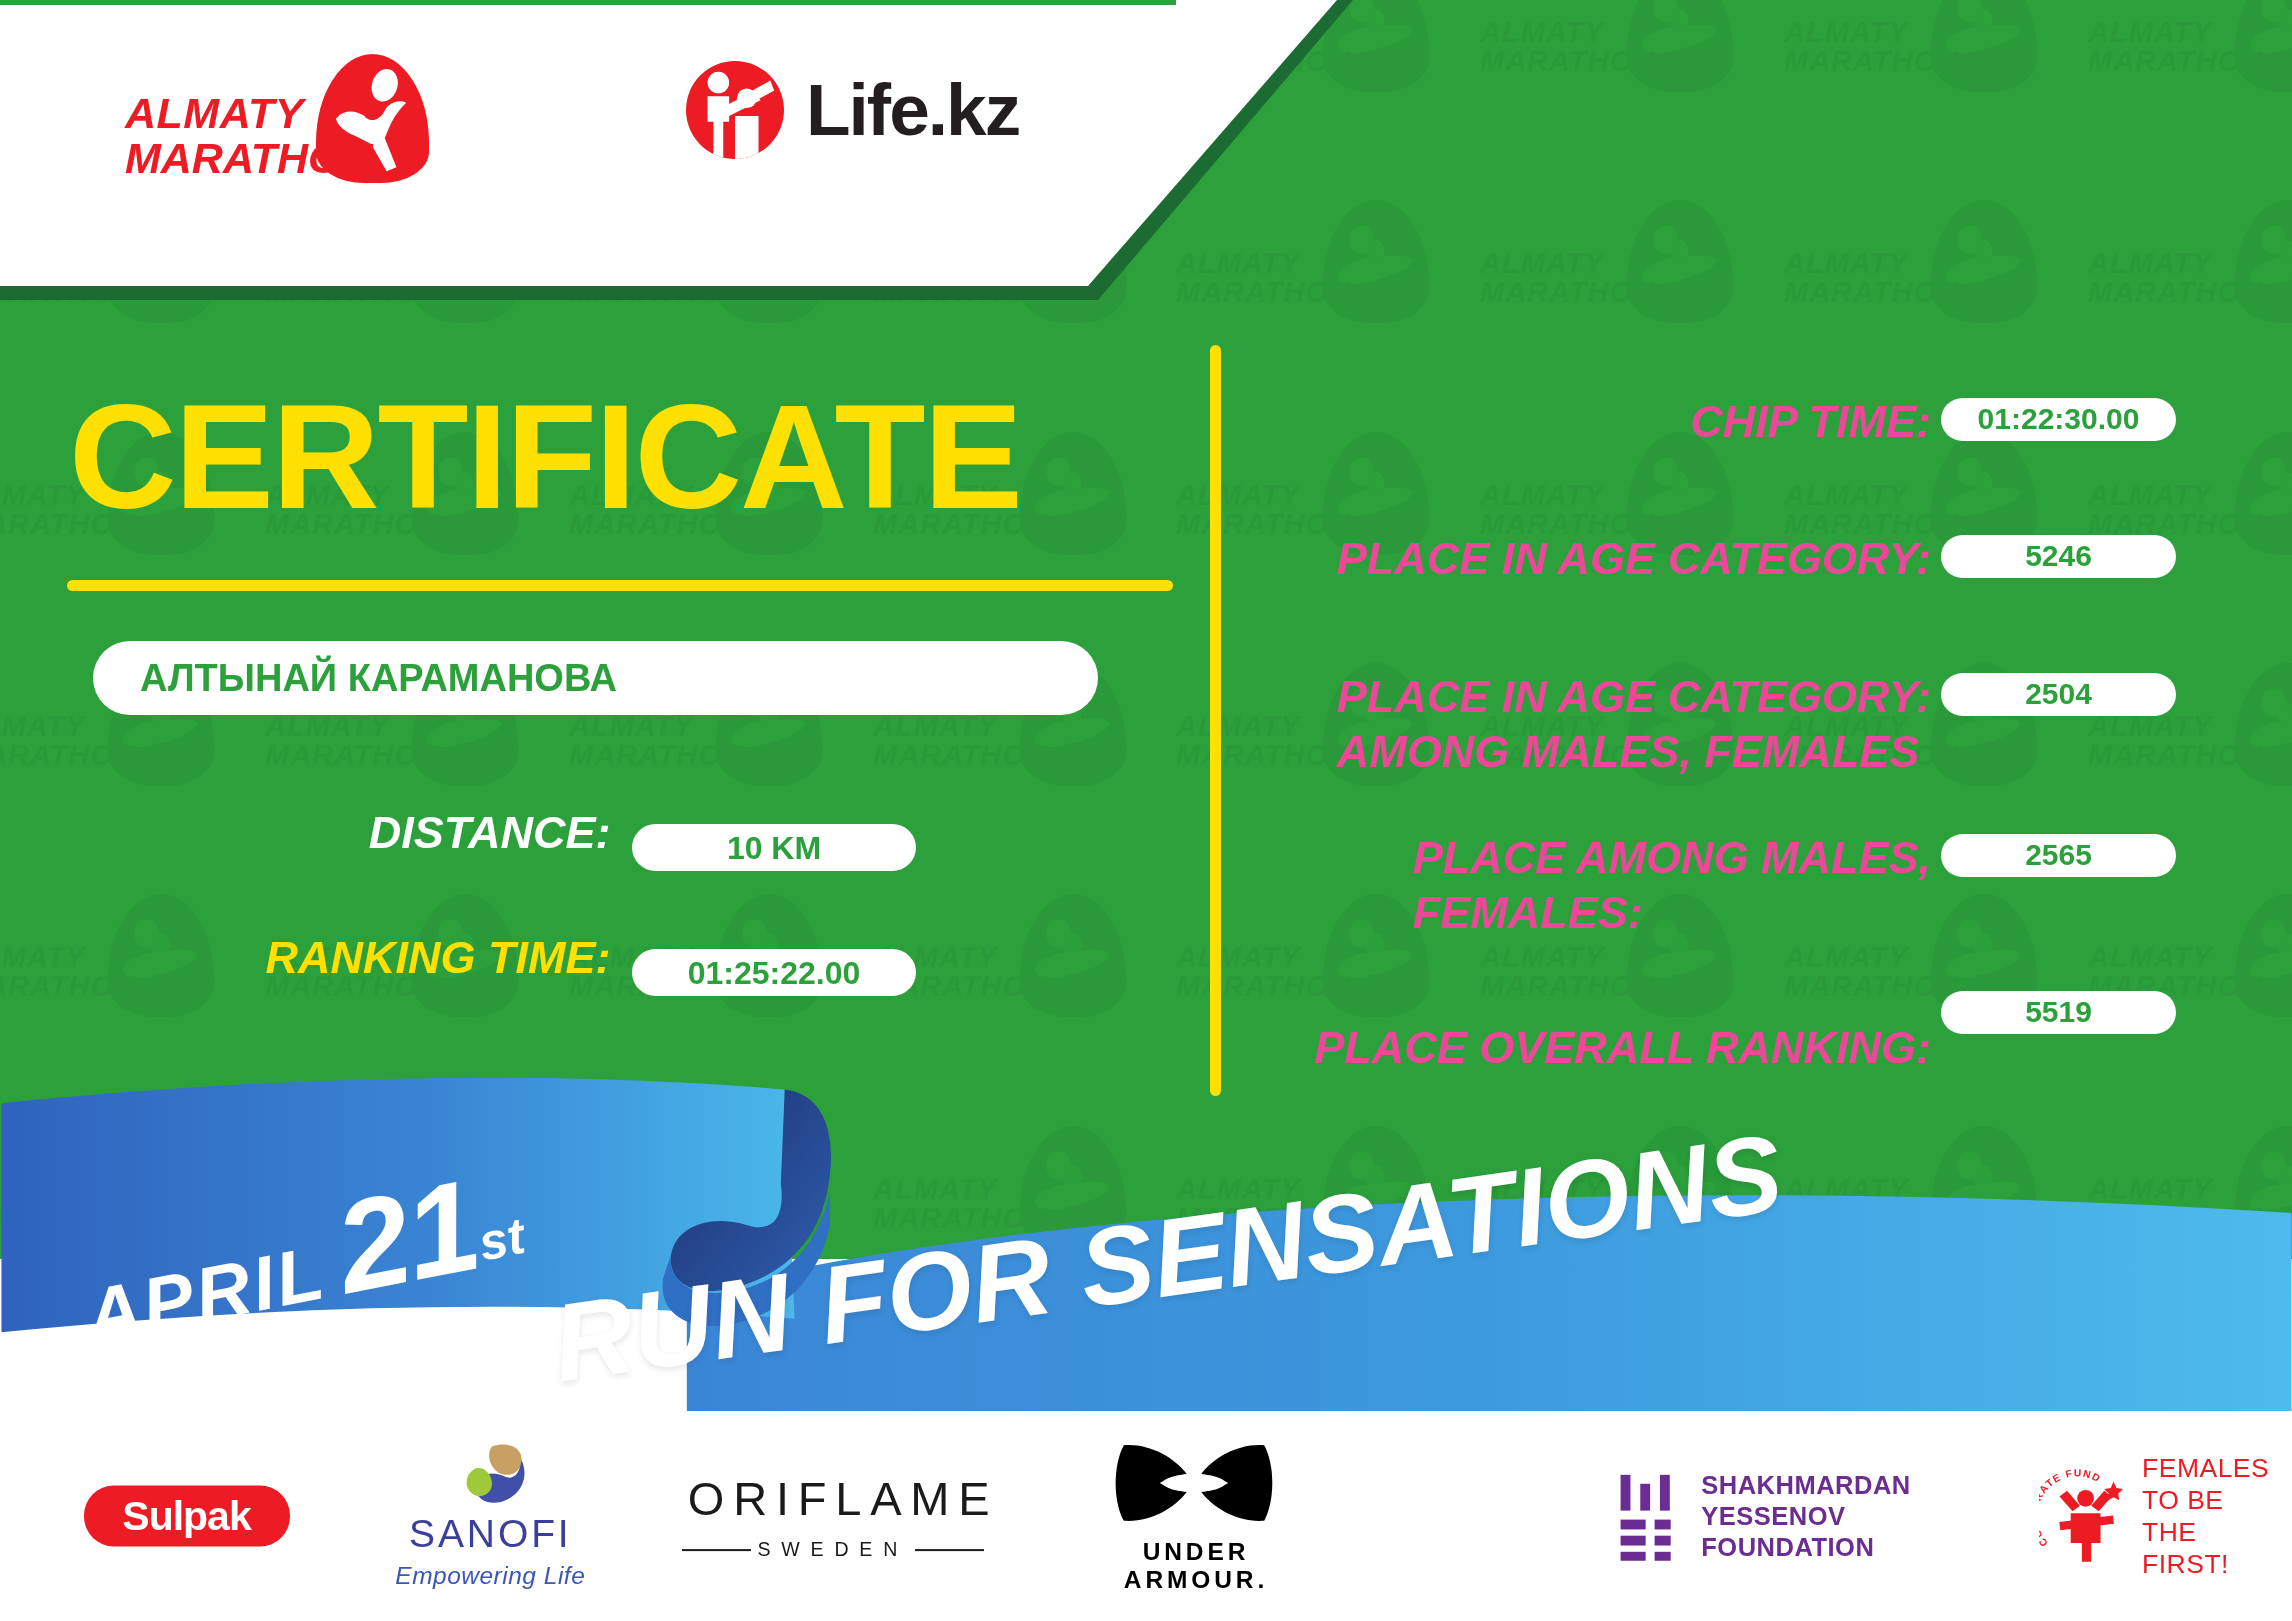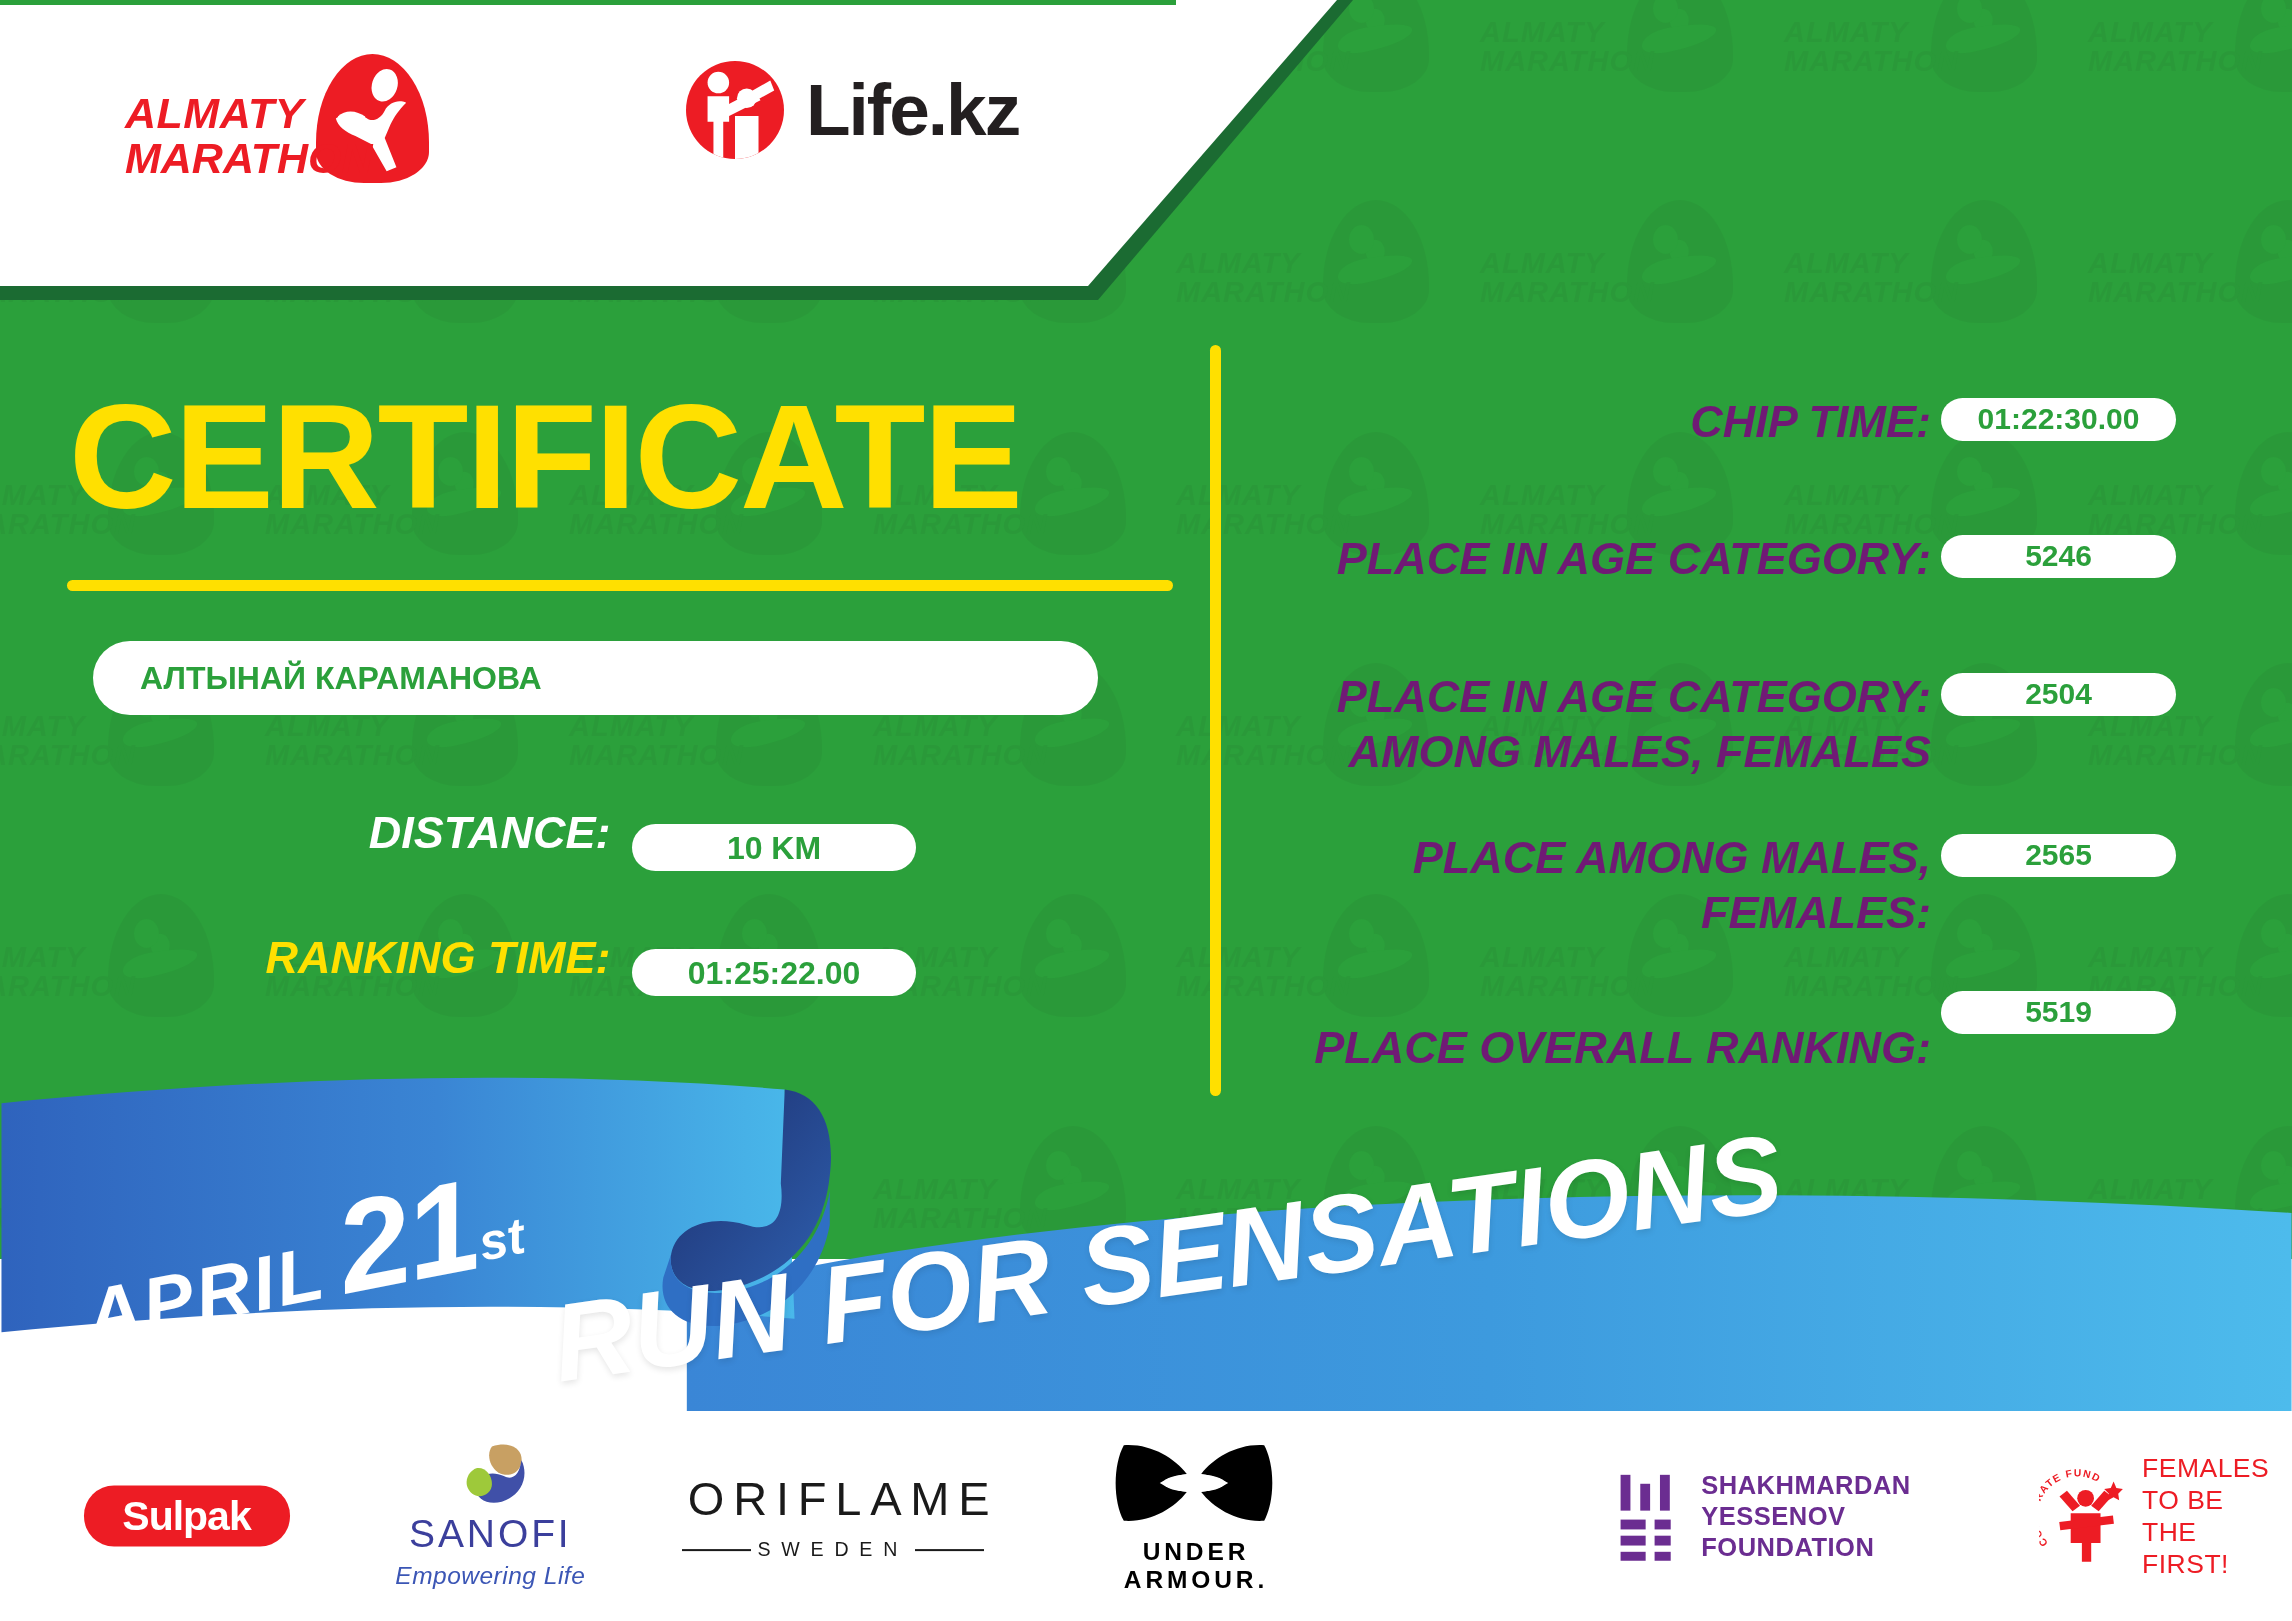--- a/index.html
+++ b/index.html
@@ -100,21 +100,21 @@
   .cert-rule{
     position:absolute;left:67px;top:580px;width:1106px;height:10.8px;
     background:#ffe000;border-radius:5.9px;
   }
   .name-pill{
     position:absolute;left:93px;top:641px;width:1005px;height:74px;
     background:#fff;border-radius:37px;
   }
   .name-pill span{
     position:absolute;left:47px;top:50%;transform:translateY(-50%);
-    color:#2ba03b;font-weight:bold;font-size:32px;line-height:46px;
+    color:#2ba03b;font-weight:bold;font-size:38px;line-height:46px;
     letter-spacing:0px;white-space:nowrap;
   }
 
   .left-row{position:absolute;height:47px;}
   .left-row .lbl{
     position:absolute;right:100%;top:50%;transform:translateY(-50%);
     margin-right:21.6px;
     font-weight:bold;font-style:italic;font-size:45px;line-height:45px;
     white-space:nowrap;
   }
@@ -135,23 +135,23 @@
   
   .v-divider{
     position:absolute;left:1210px;top:345px;width:10.8px;height:751px;
     background:#ffe000;border-radius:5.9px;
   }
 
   
   .stat-row{position:absolute;left:1274px;width:902px;}
   .stat-row .lbl{
     position:absolute;right:245px;
-    color:#701a75;font-weight:bold;font-style:italic;
+    color:#ec4899;font-weight:bold;font-style:italic;
     font-size:45px;line-height:55px;letter-spacing:0px;
-    text-align:right;white-space:pre-line;
+    white-space:pre-line;
   }
   .stat-row .pill{
     position:absolute;right:0;width:235px;height:43px;
     background:#fff;border-radius:21.6px;
   }
   .stat-row .pill span{
     position:absolute;left:0;right:0;top:50%;transform:translateY(-50%);
     text-align:center;color:#2ba03b;font-weight:bold;font-size:30px;
     line-height:30px;white-space:nowrap;
   }

